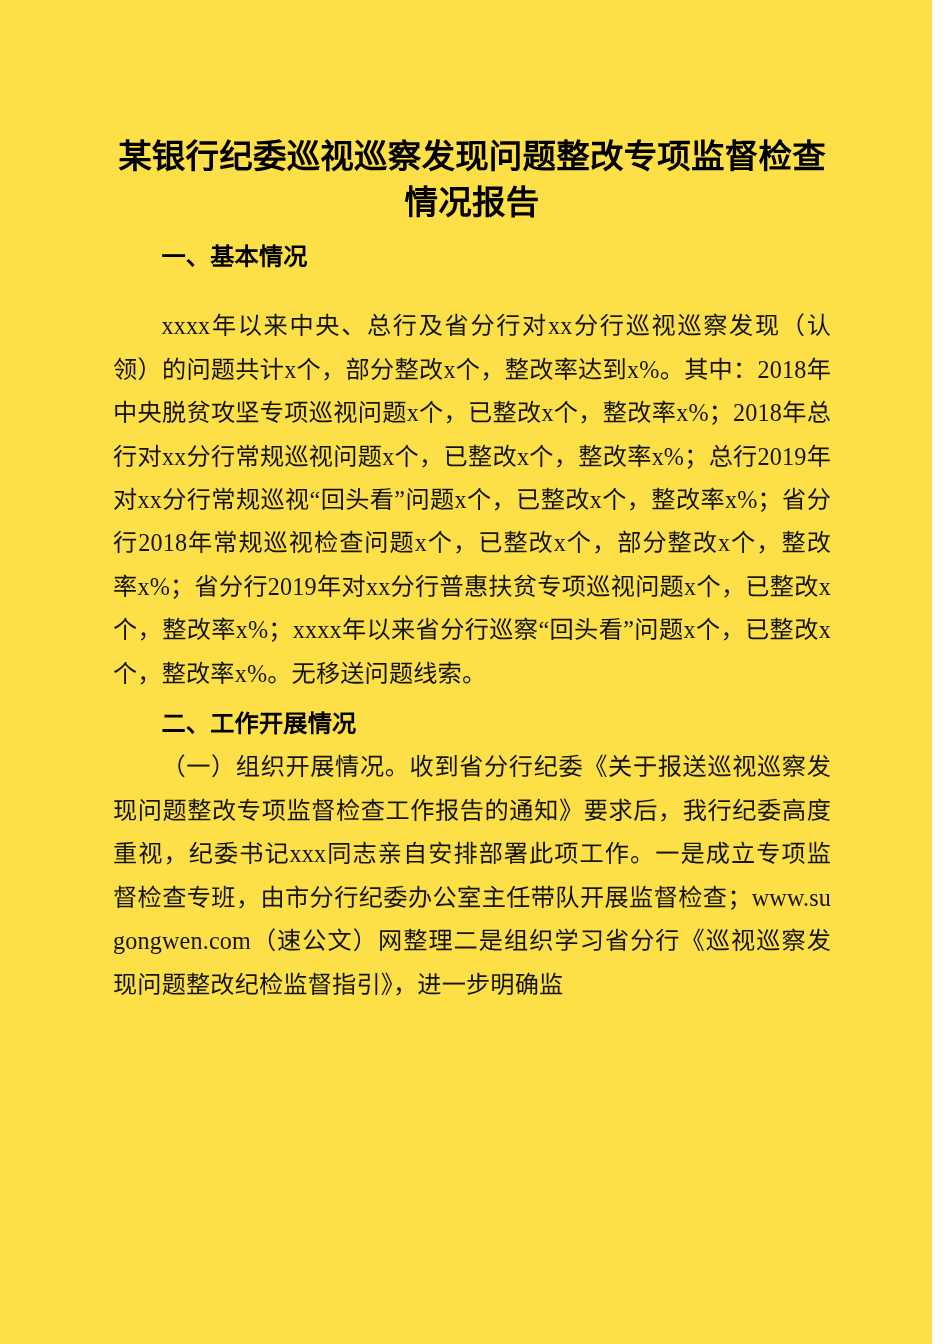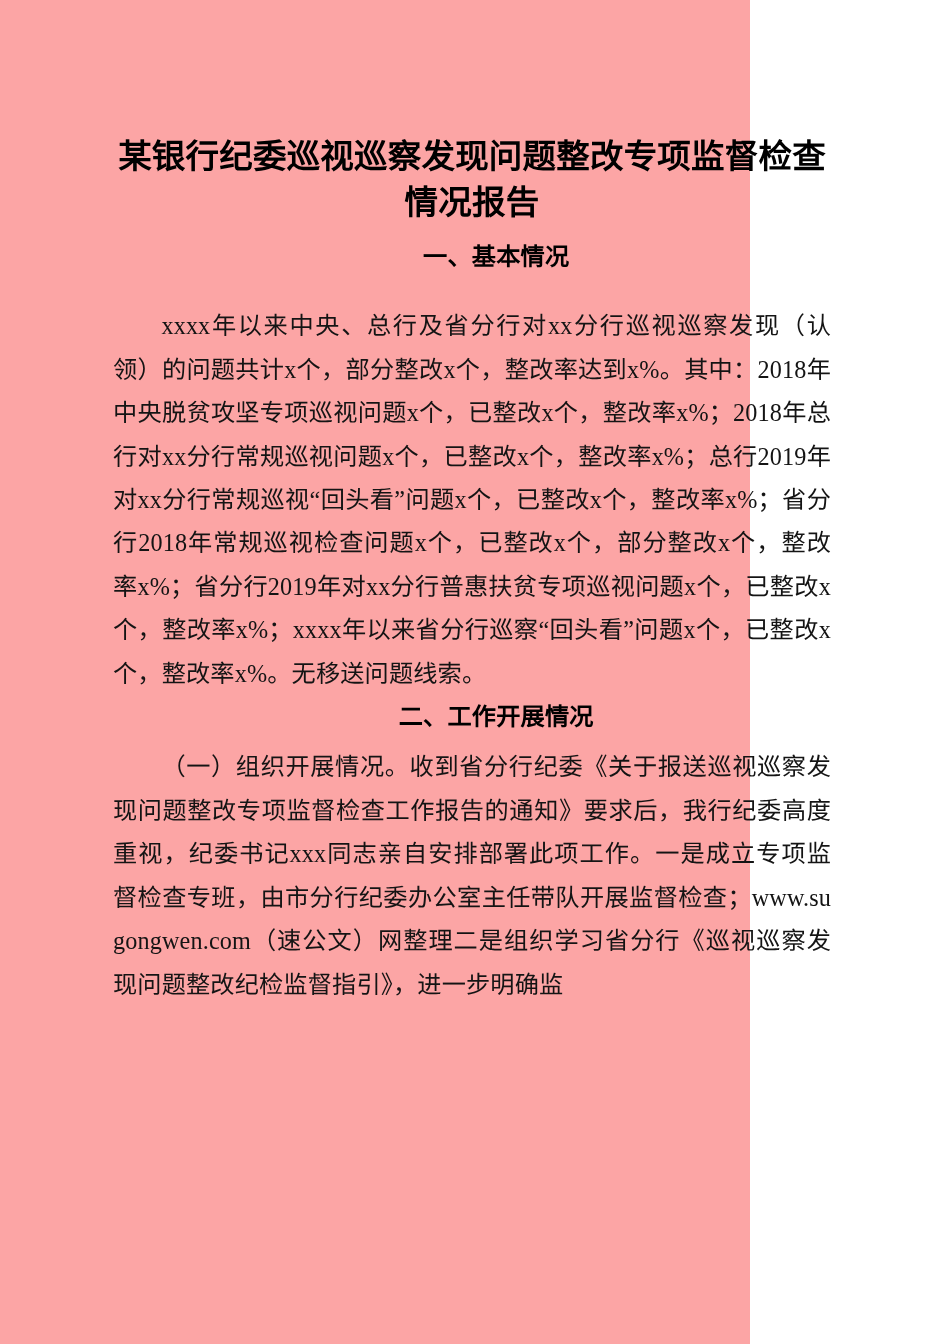--- a/index.html
+++ b/index.html
@@ -12,23 +12,23 @@
     width: 950px;
     height: 1344px;
     overflow: hidden;
     font-family: "Liberation Serif", "DejaVu Serif", serif;
     color: #000000;
     -webkit-font-smoothing: antialiased;
   }
 
   .page {
     position: relative;
-    width: 750px;
+    width: 932px;
     height: 1344px;
-    background: #fca5a5;
+    background: #fde047;
     box-sizing: border-box;
     padding: 0;
   }
 
   .content {
     position: absolute;
     left: 113px;
     top: 0;
     width: 718px;
   }
@@ -70,28 +70,27 @@
   .heading {
     margin: 0;
     padding: 0;
     font-family: "Liberation Sans", "DejaVu Sans", sans-serif;
     font-weight: 700;
     font-size: 24.2px;
     line-height: 43.4px;
     text-indent: 2em;
     color: #000000;
     letter-spacing: 0.2px;
-    text-align: center;
   }
 
   .heading.h-basic { margin-top: 9px; }
-  .heading.h-work  { }
+  .heading.h-work  { margin-top: 7px; }
 
   .para.body-main { margin-top: 26px; }
-  .para.org-para  { margin-top: 7px; }
+  .para.org-para  { }
 </style>
 </head>
 <body>
 
 <div class="page">
   <div class="content">
 
     <h1 class="doc-title">某银行纪委巡视巡察发现问题整改专项监督检查情况报告</h1>
 
 

